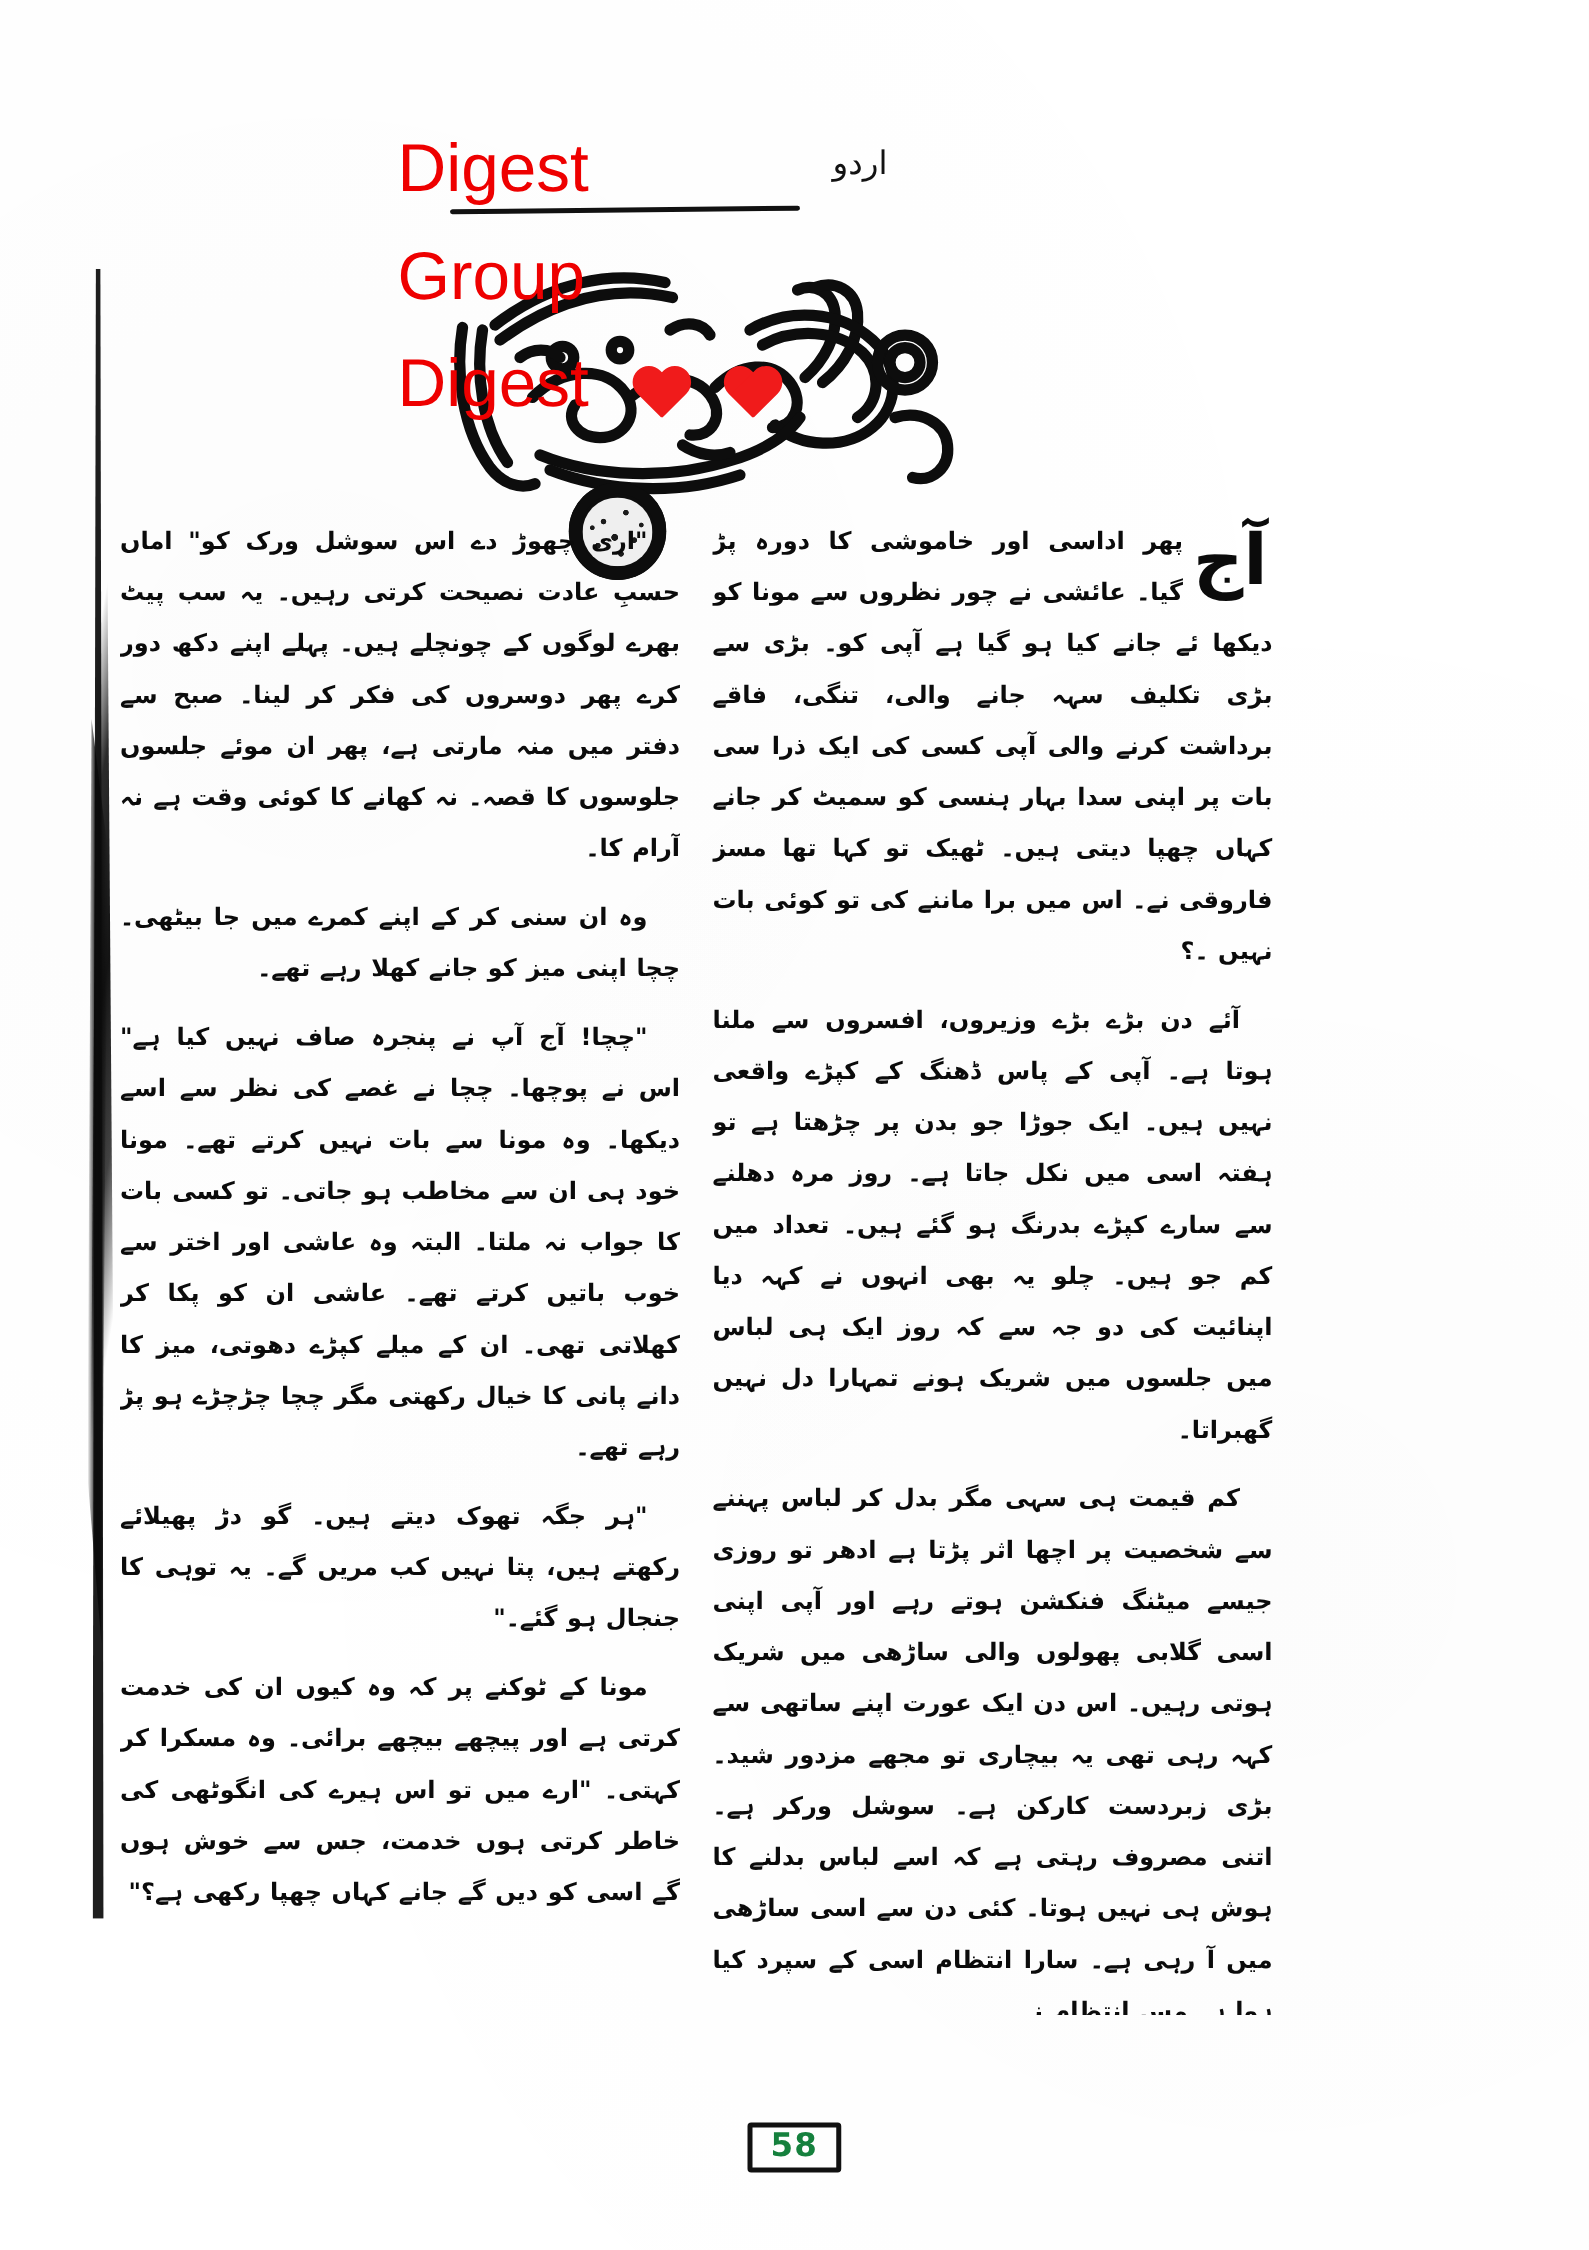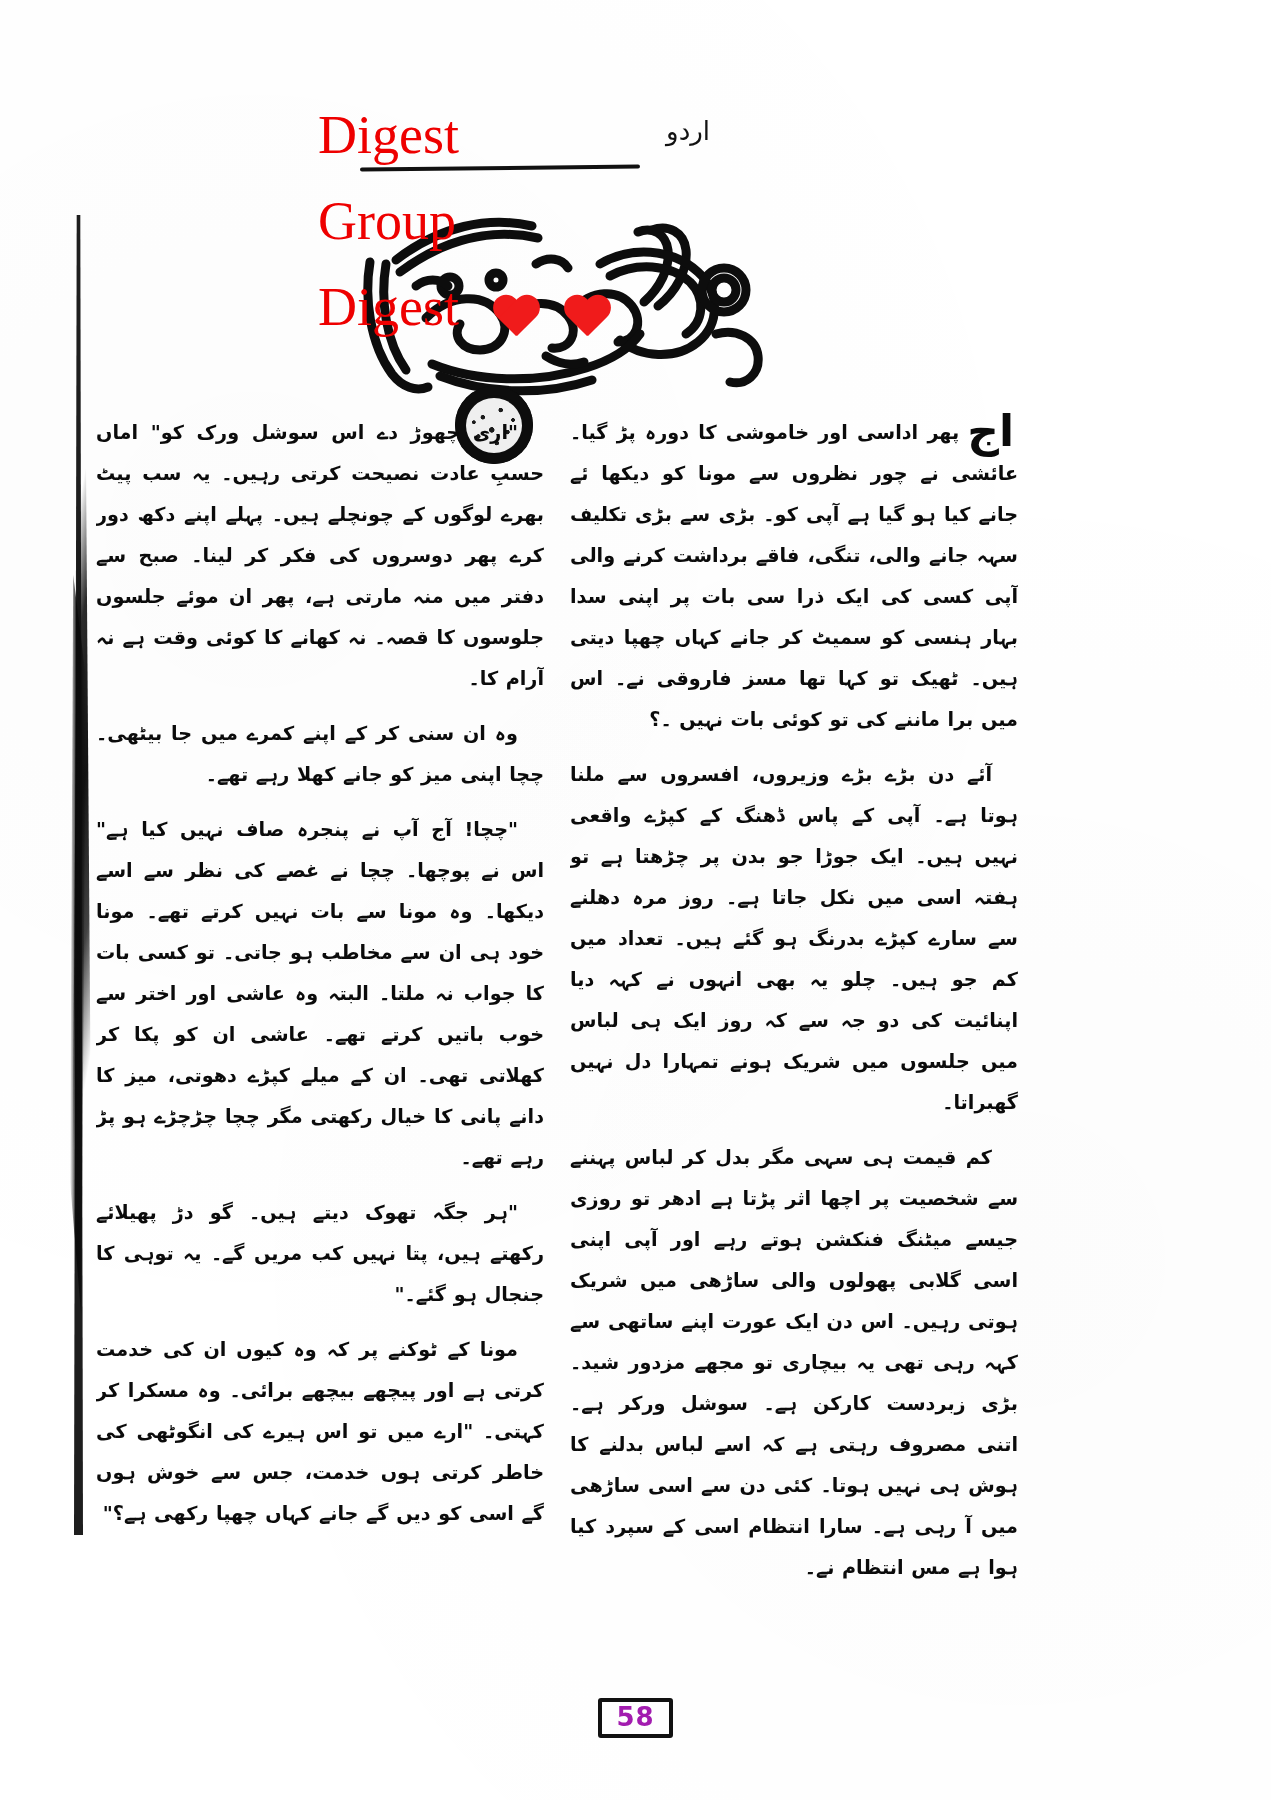--- a/index.html
+++ b/index.html
@@ -101,21 +101,21 @@
   
   #watermark{
     position:absolute;left:318px;top:92px;
     font-family:"Liberation Sans", sans-serif;
     font-size:54px;line-height:86px;
     color:#ee0000;
     white-space:nowrap;
     pointer-events:none;
     z-index:40;
   }
-  #watermark .wm-line{display:block;height:86px;font-family:Liberation Serif, serif;}
+  #watermark .wm-line{display:block;height:86px;}
   #watermark .hearts{
     display:inline-block;vertical-align:-6px;margin-left:18px;
   }
   .heart{
     display:inline-block;width:50px;height:46px;position:relative;margin-right:8px;
     vertical-align:middle;
   }
   .heart::before,.heart::after{
     content:"";position:absolute;top:0;width:26px;height:40px;
     background:#f01b1b;border-radius:26px 26px 0 0;
@@ -143,42 +143,42 @@
     font-weight:600;
     letter-spacing:0px;
     word-spacing:1px;
     overflow:hidden;
   }
   .column p{margin:0 0 14px 0;}
   .column p.indent{text-indent:26px;}
   .column p.first{text-indent:0;}
   .dropcap{
     float:right;
-    font-size:44px;
+    font-size:56px;
     line-height:38px;
     font-weight:700;
-    margin:0 4px 0 8px;
+    margin:18px 4px 0 8px;
     font-family:"DejaVu Sans", sans-serif;
   }
   
   .column{transform:none;}
 
   
   #folio{
     position:absolute;
     left:0;right:0;top:1698px;
     text-align:center;
   }
   #folio .box{
     display:inline-block;
     border:4px solid #111;
     border-radius:3px;
     padding:2px 14px 3px;
     font-family:"DejaVu Sans", sans-serif;
-    font-size:26px;font-weight:700;color:#a21caf;
+    font-size:26px;font-weight:700;color:#15803d;
     line-height:1.05;
     letter-spacing:1px;
   }
 </style>
 </head>
 <body>
 
 <div id="page">
 
   <div class="paper-tint"></div>

